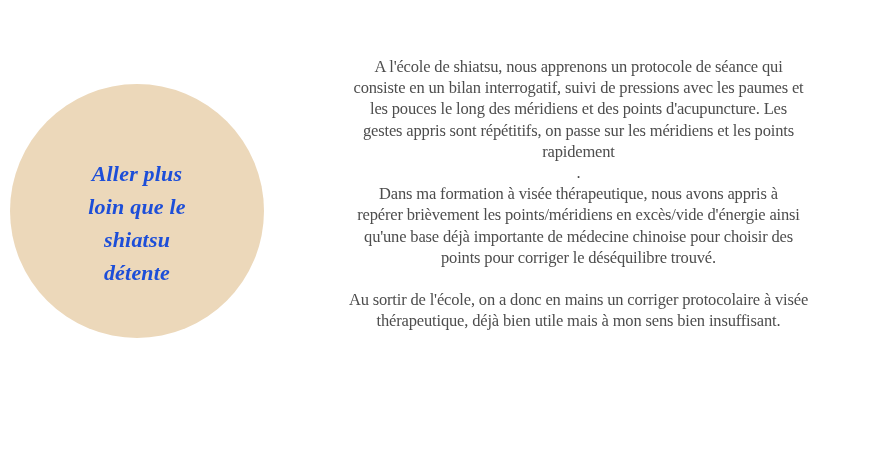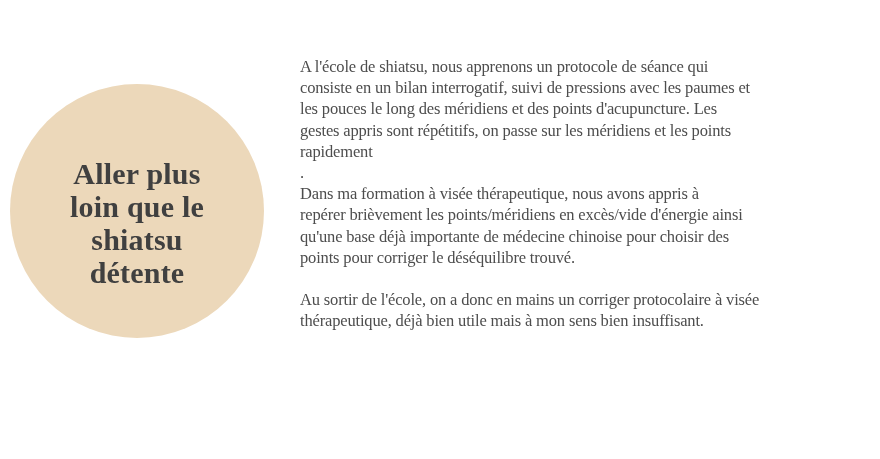--- a/index.html
+++ b/index.html
@@ -30,35 +30,36 @@
     background: #ecd8ba;
     display: flex;
     align-items: center;
     justify-content: center;
     text-align: center;
   }
 
   .badge-title {
     padding-top: 24px;
     font-family: "Liberation Serif", "DejaVu Serif", serif;
+    font-style: italic;
     font-weight: 700;
-    font-size: 30px;
+    font-size: 22px;
     line-height: 33px;
-    color: #404040;
+    color: #1d4ed8;
     white-space: pre-line;
     letter-spacing: 0.2px;
   }
 
   
   .article {
     position: absolute;
     left: 300px;
     top: 56px;
     width: 557px;
-    text-align: left;
+    text-align: center;
     color: #4d4d4d;
     font-family: "Liberation Serif", "DejaVu Serif", serif;
     font-size: 16.5px;
     line-height: 21.2px;
     letter-spacing: -0.01em;
   }
 
   .article p {
     white-space: pre-line;
     margin: 0;

